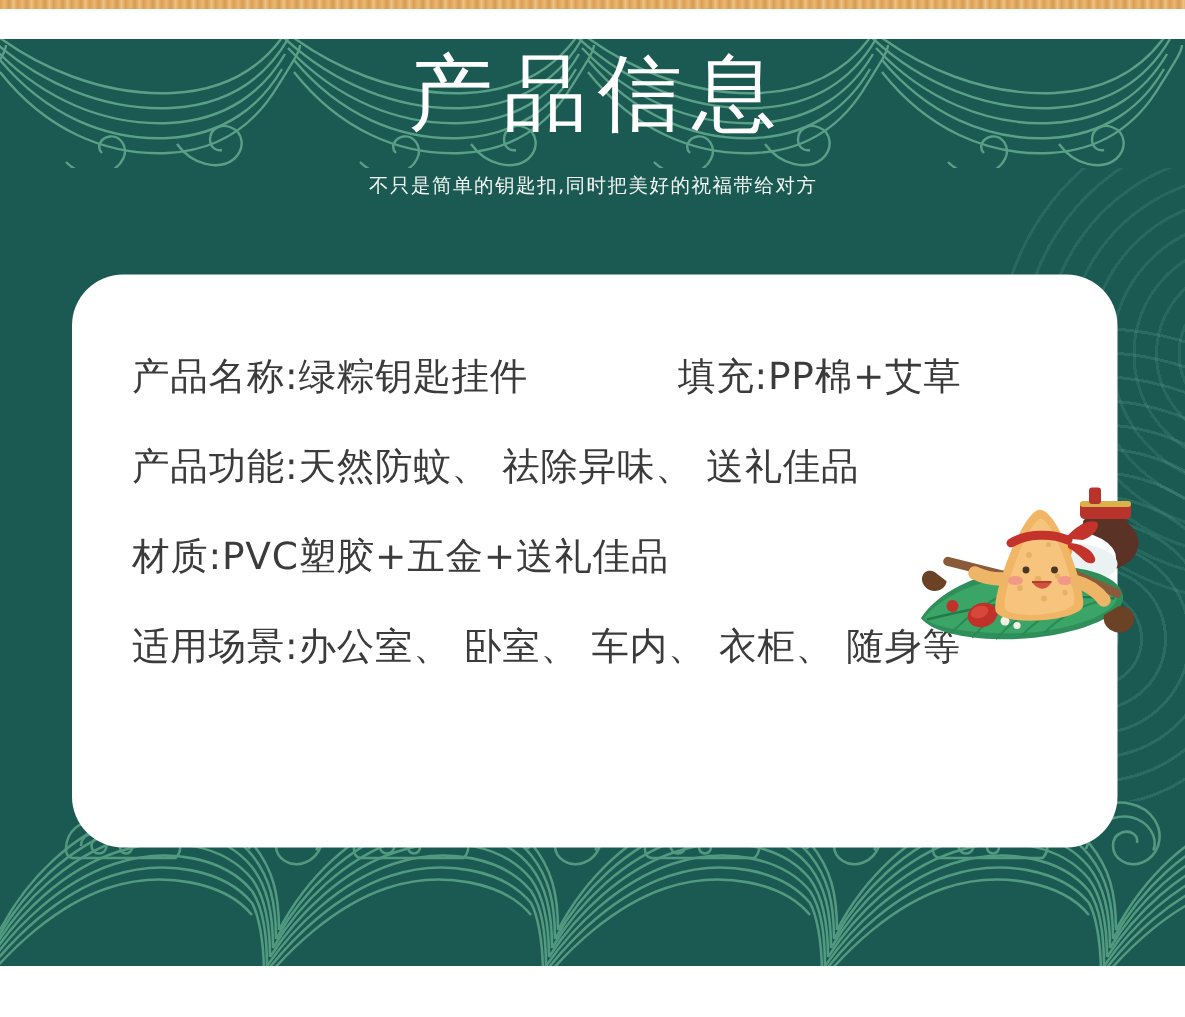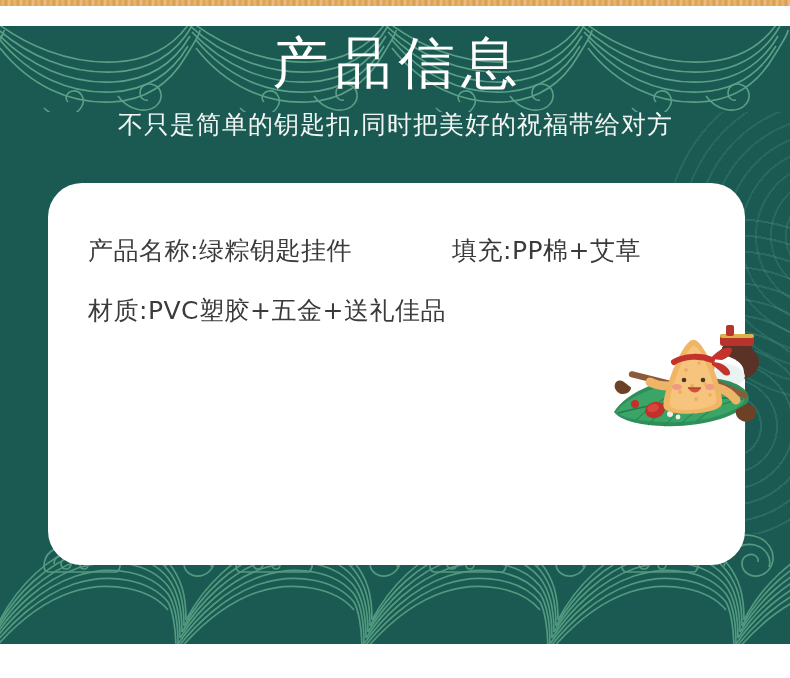--- a/index.html
+++ b/index.html
@@ -118,21 +118,21 @@
     text-indent: 7px;
     white-space: nowrap;
   }
   .subtitle {
     position: absolute;
     left: 0;
     top: 112px;
     width: 790px;
     text-align: center;
     color: #f2f6f4;
-    font-size: 25px;
+    font-size: 13px;
     line-height: 26px;
     letter-spacing: 1px;
     text-indent: 1px;
     white-space: nowrap;
   }
 
   
   .info-card {
     position: absolute;
     left: 48px;
@@ -275,25 +275,31 @@
   <div class="subtitle">不只是简单的钥匙扣,同时把美好的祝福带给对方</div>
 
   <div class="info-card">
     <div class="rows">
 
       <div class="row two-col">
         <span class="cell"><span>产品名称:</span><span>绿粽钥匙挂件</span></span><span class="cell"><span>填充:</span><span>PP棉+艾草</span></span>
       </div>
 
 
+      <div class="row">
+        <span class="cell"><span>产品功能:</span><span>天然防蚊、 祛除异味、 送礼佳品</span></span>
+      </div>
 
       <div class="row">
         <span class="cell"><span>材质:</span><span>PVC塑胶+五金+送礼佳品</span></span>
       </div>
 
+      <div class="row">
+        <span class="cell"><span>适用场景:</span><span>办公室、 卧室、 车内、 衣柜、 随身等</span></span>
+      </div>
 
     </div>
   </div>
 
   <div class="mascot">
     <svg width="180" height="160" viewBox="0 0 180 160" xmlns="http://www.w3.org/2000/svg">
 
       <g>
         <ellipse cx="137" cy="62" rx="22" ry="18" fill="#5b3226"></ellipse>
         <path d="M122,48 C122,42 152,42 152,48 L150,56 L124,56 Z" fill="#5b3226"></path>

